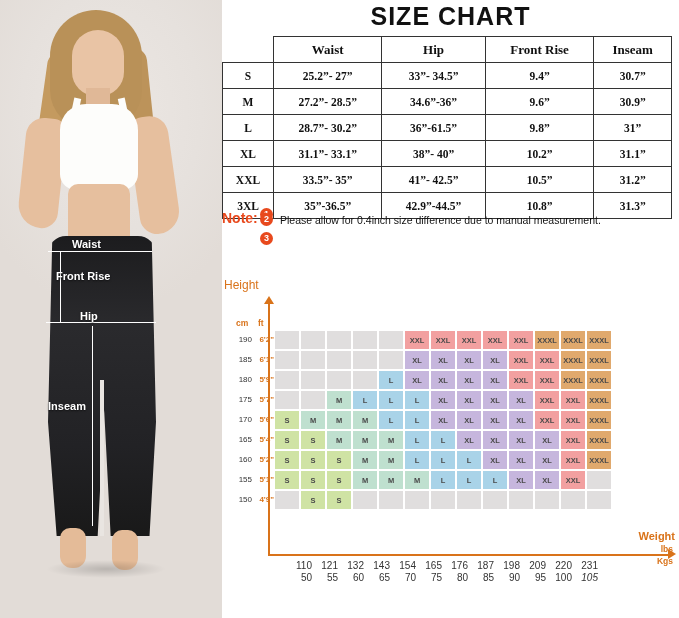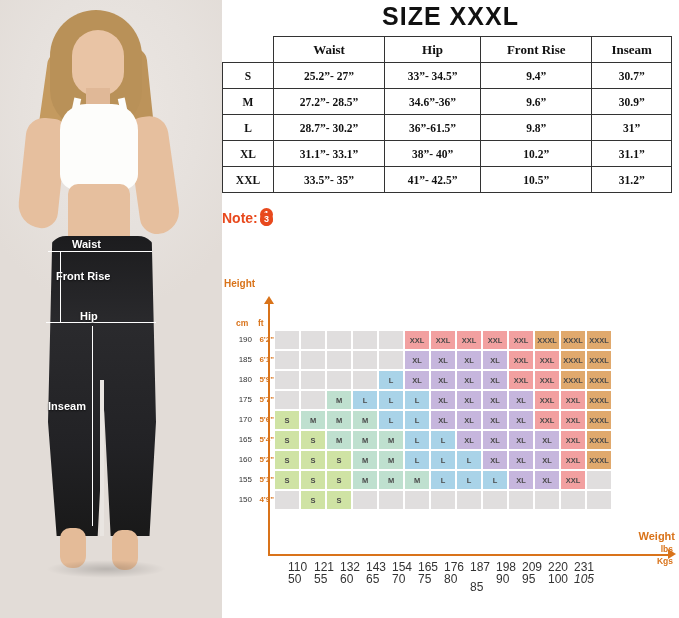--- a/index.html
+++ b/index.html
@@ -225,22 +225,22 @@
   
   #grid-chart {
     position: absolute;
     left: 222px; top: 272px;
     width: 457px; height: 330px;
   }
   #height-axis-label {
     position: absolute;
     left: 2px; top: 6px;
     color: #d9731a;
-    font-weight: bold;
-    font-size: 10px;
+    font-weight: normal;
+    font-size: 12px;
   }
   #height-arrow {
     position: absolute;
     left: 42px; top: 24px;
     width: 0; height: 0;
     border-left: 5px solid transparent;
     border-right: 5px solid transparent;
     border-bottom: 8px solid #d9731a;
   }
   #height-axis-line {
@@ -284,24 +284,24 @@
   .ytick {
     position: absolute;
     font-size: 8px;
     color: #333;
     width: 22px;
     text-align: right;
   }
   .ytick.ft { color: #d9731a; font-weight: bold; }
   .xtick {
     position: absolute;
-    font-size: 12px;
+    font-size: 10px;
     color: #333;
     width: 24px;
-    text-align: left;
+    text-align: right;
   }
 
   #cells {
     position: absolute;
     left: 52px; top: 58px;
   }
   .cell {
     position: absolute;
     width: 26px; height: 20px;
     font-size: 7.5px;
@@ -341,21 +341,21 @@
   <div class="measure-line vline" style="left:60px; top:252px; height:70px;"></div>
   <div class="measure-label" style="left:56px; top:270px;">Front Rise</div>
 
   <div class="measure-line hline" style="left:46px; top:322px; width:110px;"></div>
   <div class="measure-label" style="left:80px; top:310px;">Hip</div>
 
   <div class="measure-line vline" style="left:92px; top:326px; height:200px;"></div>
   <div class="measure-label" style="left:48px; top:400px;">Inseam</div>
 </div>
 
-<div id="size-chart-title">SIZE XXXL</div>
+<div id="size-chart-title">SIZE CHART</div>
 
 <table id="size-table">
   <thead>
     <tr>
       <th class="corner sizecol"></th>
       <th>Waist</th>
       <th>Hip</th>
       <th>Front Rise</th>
       <th>Inseam</th>
     </tr>
@@ -389,30 +389,38 @@
         <td>10.2”</td>
         <td>31.1”</td>
       </tr>
       <tr>
         <td class="sizecol">XXL</td>
         <td>33.5”- 35”</td>
         <td>41”- 42.5”</td>
         <td>10.5”</td>
         <td>31.2”</td>
       </tr>
+      <tr>
+        <td class="sizecol">3XL</td>
+        <td>35”-36.5”</td>
+        <td>42.9”-44.5”</td>
+        <td>10.8”</td>
+        <td>31.3”</td>
+      </tr>
     </tbody>
 </table>
 
 <div id="note-block">
   <div id="note-label">Note:</div>
   <div class="note-row">
     <span class="note-num">1</span>
   </div>
   <div class="note-row">
     <span class="note-num">2</span>
+    <span>Please allow for 0.4inch size difference due to manual measurement.</span>
   </div>
   <div class="note-row">
     <span class="note-num">3</span>
   </div>
 </div>
 
 <div id="grid-chart">
   <div id="height-axis-label">Height</div>
   <div id="height-arrow"></div>
   <div id="height-axis-line"></div>
@@ -454,21 +462,21 @@
       <div class="xtick" style="left: 118px; top: 300px;">60</div>
       <div class="xtick" style="left: 144px; top: 288px;">143</div>
       <div class="xtick" style="left: 144px; top: 300px;">65</div>
       <div class="xtick" style="left: 170px; top: 288px;">154</div>
       <div class="xtick" style="left: 170px; top: 300px;">70</div>
       <div class="xtick" style="left: 196px; top: 288px;">165</div>
       <div class="xtick" style="left: 196px; top: 300px;">75</div>
       <div class="xtick" style="left: 222px; top: 288px;">176</div>
       <div class="xtick" style="left: 222px; top: 300px;">80</div>
       <div class="xtick" style="left: 248px; top: 288px;">187</div>
-      <div class="xtick" style="left: 248px; top: 300px; margin-top: 8px;">85</div>
+      <div class="xtick" style="left: 248px; top: 300px;">85</div>
       <div class="xtick" style="left: 274px; top: 288px;">198</div>
       <div class="xtick" style="left: 274px; top: 300px;">90</div>
       <div class="xtick" style="left: 300px; top: 288px;">209</div>
       <div class="xtick" style="left: 300px; top: 300px;">95</div>
       <div class="xtick" style="left: 326px; top: 288px;">220</div>
       <div class="xtick" style="left: 326px; top: 300px;">100</div>
       <div class="xtick" style="left: 352px; top: 288px;">231</div>
       <div class="xtick" style="left: 352px; top: 300px; font-style: italic;">105</div>
     </div>
   <div id="cells">

